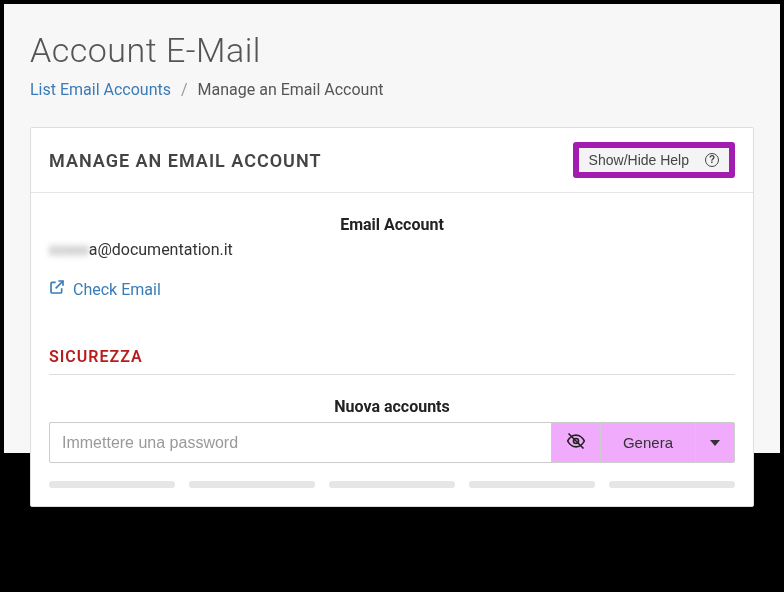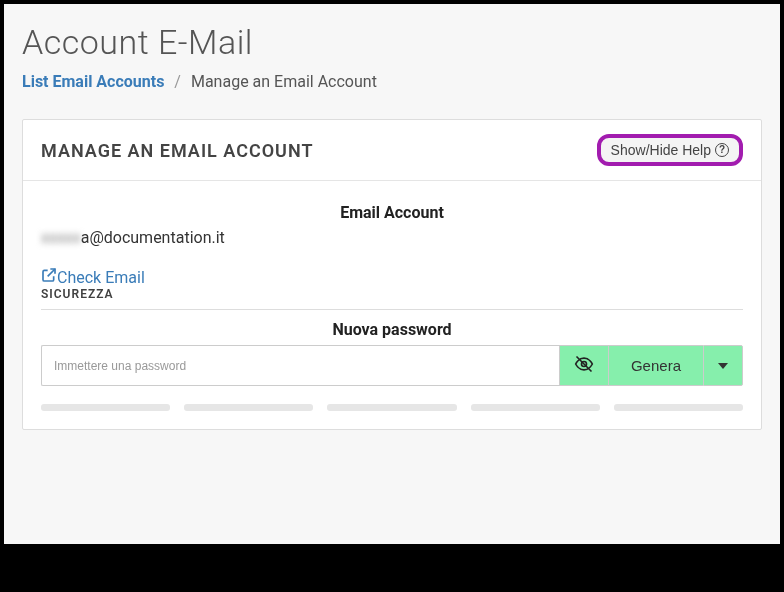--- a/index.html
+++ b/index.html
@@ -6,43 +6,42 @@
 body {
   font-family: -apple-system, BlinkMacSystemFont, "Segoe UI", Roboto, "Helvetica Neue", Arial, sans-serif;
   background: #000;
   width: 784px;
   height: 592px;
   overflow: hidden;
 }
 .frame {
   background: #f7f7f7;
   width: 776px;
-  height: 540px;
+  height: 449px;
   margin: 4px;
-  padding: 0;
+  padding: 8px;
 }
 .page-header {
   padding: 18px 18px 0 18px;
 }
 .page-title {
   font-size: 34px;
   font-weight: 300;
   color: #555;
   letter-spacing: 0.5px;
   margin-bottom: 10px;
 }
 .breadcrumb {
   font-size: 16px;
   color: #555;
   margin-bottom: 28px;
 }
 .breadcrumb a {
   color: #3a7cb8;
   text-decoration: none;
-  font-weight: bold;
 }
 .breadcrumb .sep {
   color: #999;
   margin: 0 6px;
 }
 .intro {
   padding: 0 18px 24px 18px;
   font-size: 16.5px;
   color: #333;
 }
@@ -66,27 +65,27 @@
 .panel-title {
   font-size: 18px;
   font-weight: 600;
   color: #444;
   letter-spacing: 1px;
 }
 .help-btn {
   font-size: 14px;
   color: #444;
   background: #f4f4f4;
-  border: 4px solid #a21caf;
-  border-radius: 12px;
+  border: 6px solid #a21caf;
+  border-radius: 3px;
   padding: 4px 10px;
   cursor: pointer;
   display: flex;
   align-items: center;
-  gap: 4px;
+  gap: 16px;
 }
 .help-icon {
   display: inline-block;
   width: 14px;
   height: 14px;
   border: 1.5px solid #444;
   border-radius: 50%;
   text-align: center;
   line-height: 11px;
   font-size: 10px;
@@ -107,54 +106,56 @@
   color: #333;
   margin-bottom: 20px;
 }
 .email-blur {
   filter: blur(3px);
   color: #888;
 }
 .check-email {
   display: flex;
   align-items: center;
+  gap: 8px;
   color: #3a7cb8;
   font-size: 16px;
   text-decoration: none;
+  margin-bottom: 48px;
 }
 .ext-icon svg {
   width: 16px;
   height: 16px;
 }
 .section-title {
-  font-size: 12px;
+  font-size: 16px;
   font-weight: 600;
-  color: #404040;
+  color: #b91c1c;
   letter-spacing: 1px;
   padding-bottom: 8px;
   border-bottom: 1px solid #ddd;
-  margin-bottom: 10px;
+  margin-bottom: 22px;
 }
 .input-row {
   display: flex;
   width: 100%;
 }
 .pw-input {
   flex: 1;
   padding: 10px 12px;
-  font-size: 12px;
+  font-size: 16px;
   color: #0f172a;
   border: 1px solid #ccc;
   border-right: none;
   border-radius: 2px 0 0 2px;
   outline: none;
 }
 .pw-input::placeholder { color: #999; }
 .btn {
-  background: #86efac;
+  background: #f0abfc;
   border: 1px solid #ccc;
   padding: 8px 14px;
   font-size: 15px;
   color: #333;
   cursor: pointer;
   display: flex;
   align-items: center;
   justify-content: center;
 }
 .btn.eye { border-right: none; }
@@ -213,21 +214,21 @@
             <path d="M14 3h7v7"></path>
               <path d="M21 3l-11 11"></path>
               <path d="M19 14v5a2 2 0 0 1-2 2H5a2 2 0 0 1-2-2V7a2 2 0 0 1 2-2h5"></path>
           </svg>
         </span>
         <span>Check Email</span>
       </a>
 
       <div class="section-title">SICUREZZA</div>
 
-      <div class="field-label">Nuova password</div>
+      <div class="field-label">Nuova accounts</div>
 
       <div class="input-row">
         <input type="password" class="pw-input" placeholder="Immettere una password" style="">
         <button class="btn eye">
           <span>
             <svg width="20" height="20" viewBox="0 0 24 24" fill="none" stroke="#222" stroke-width="2">
               <path d="M2 12s3.5-7 10-7 10 7 10 7-3.5 7-10 7-10-7-10-7z"></path>
               <circle cx="12" cy="12" r="3"></circle>
               <line x1="3" y1="3" x2="21" y2="21"></line>
             </svg>

